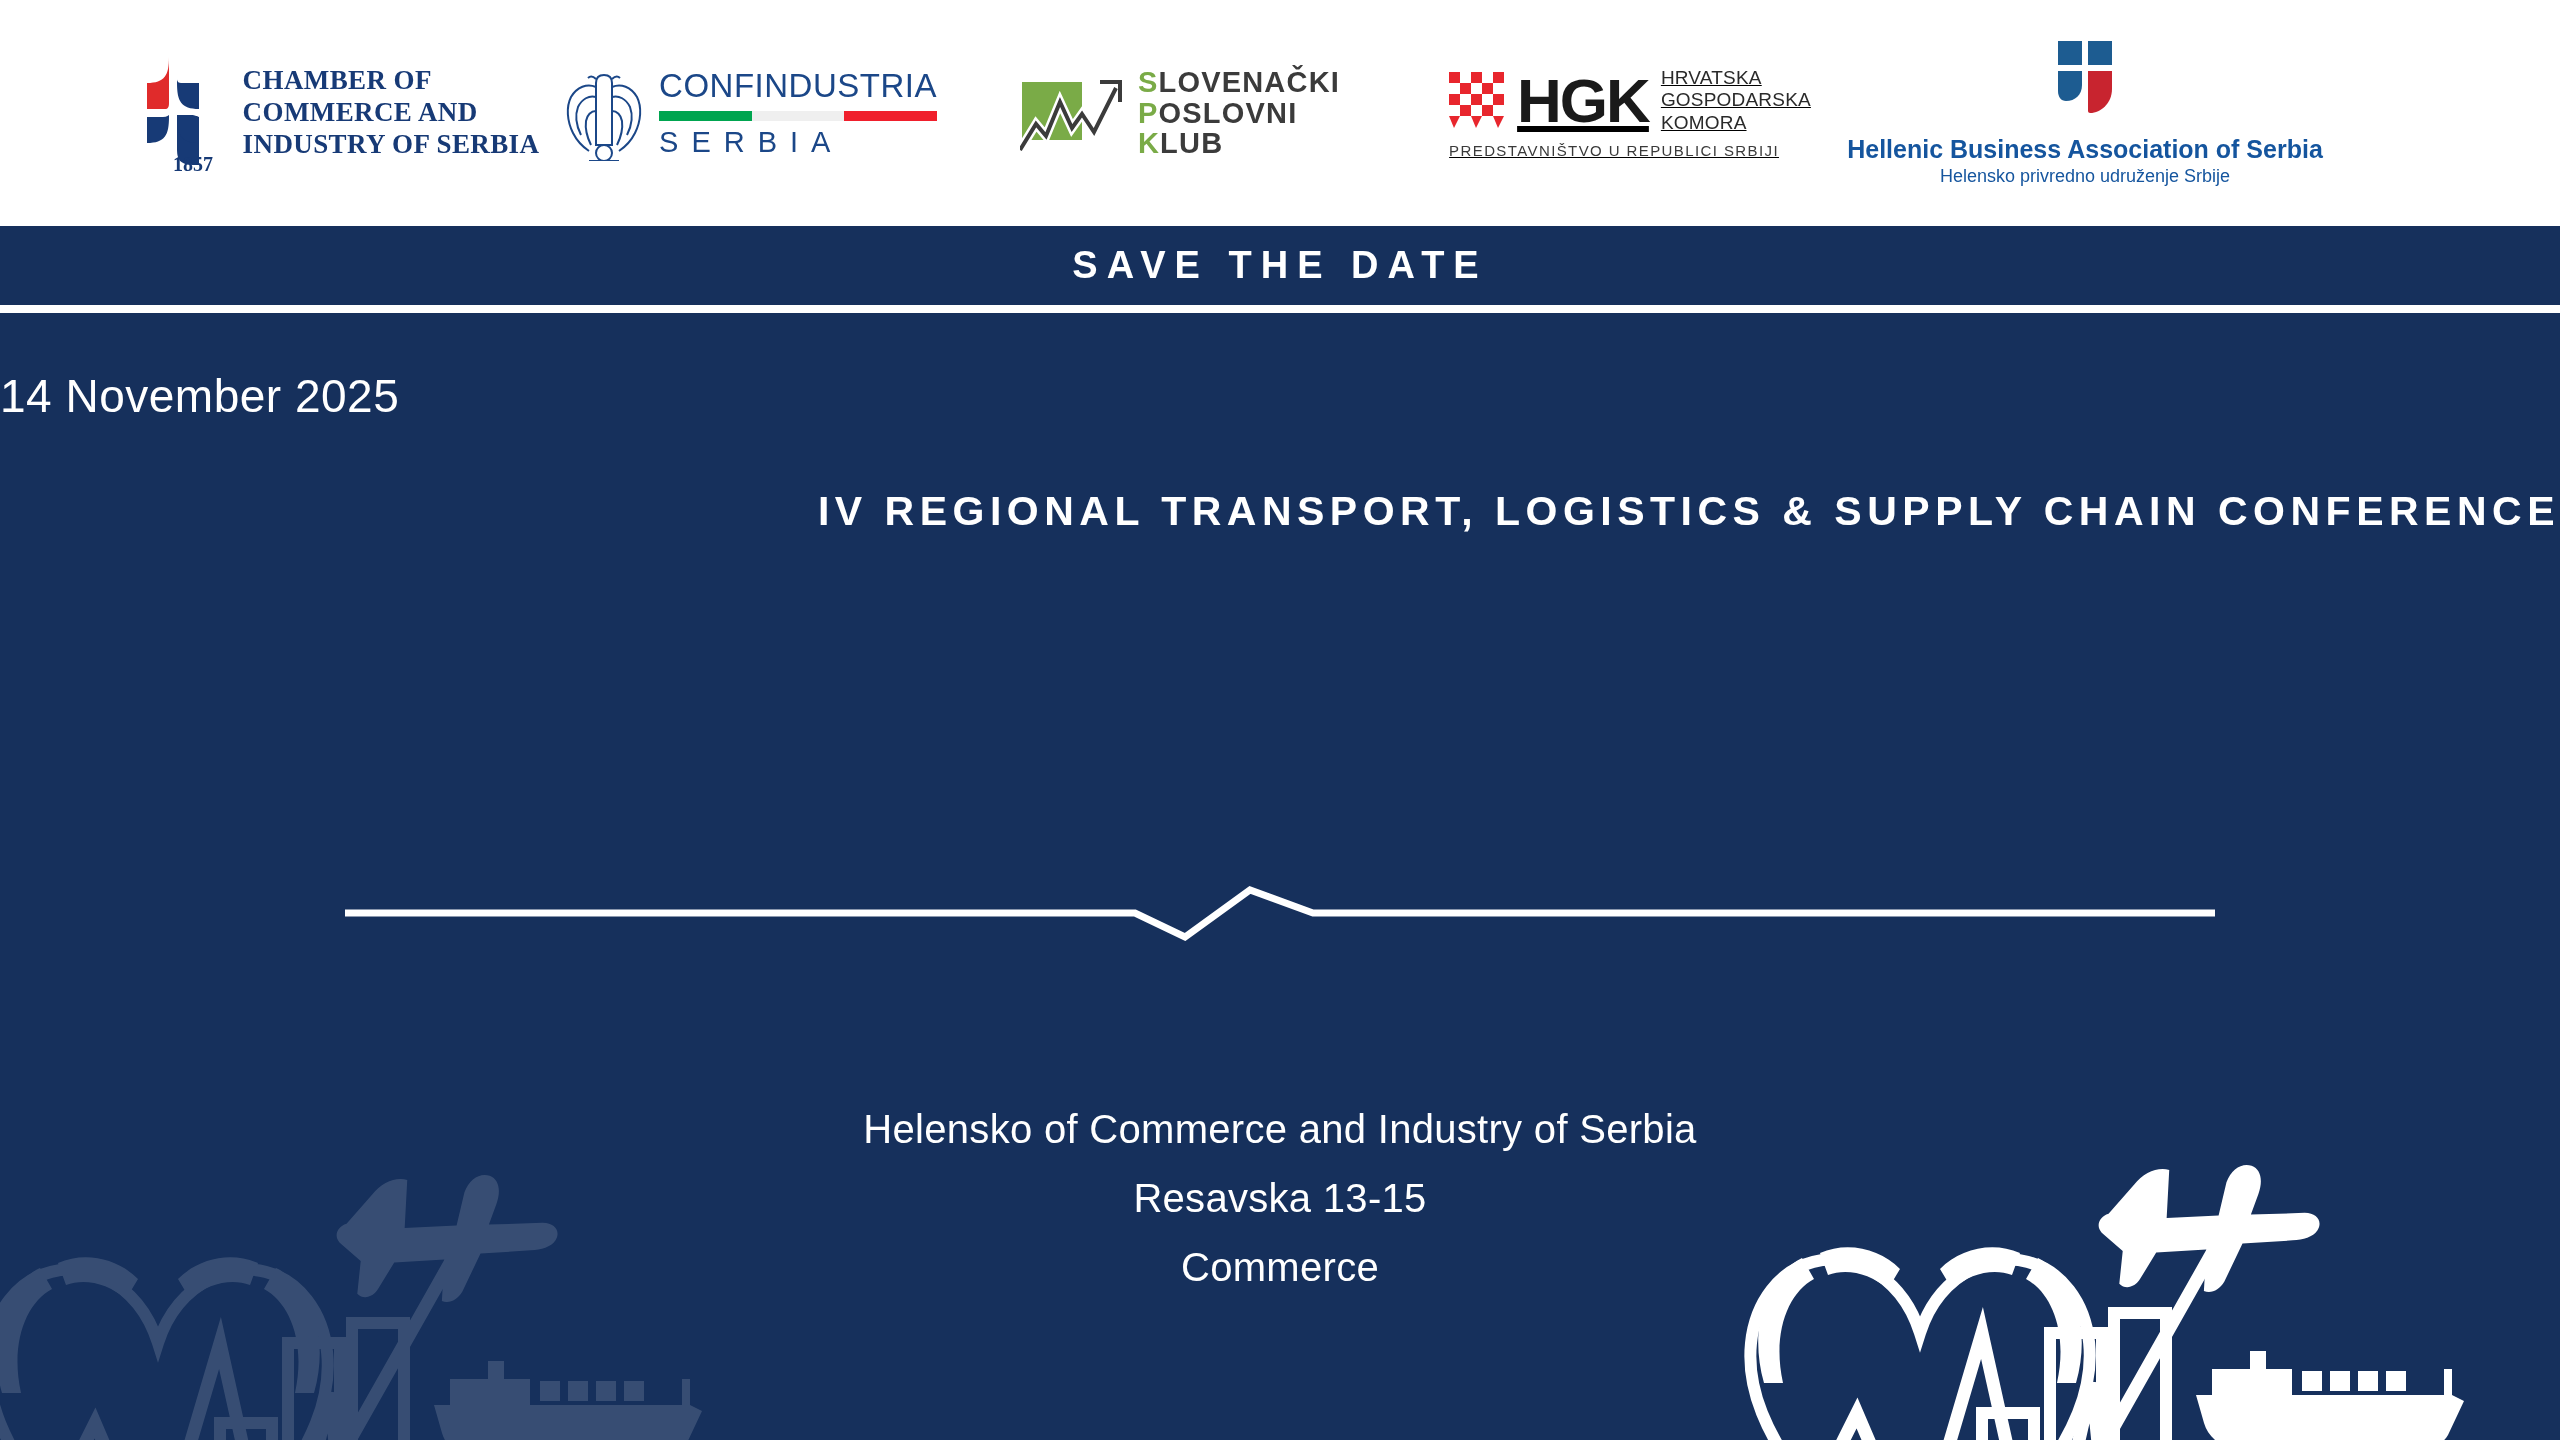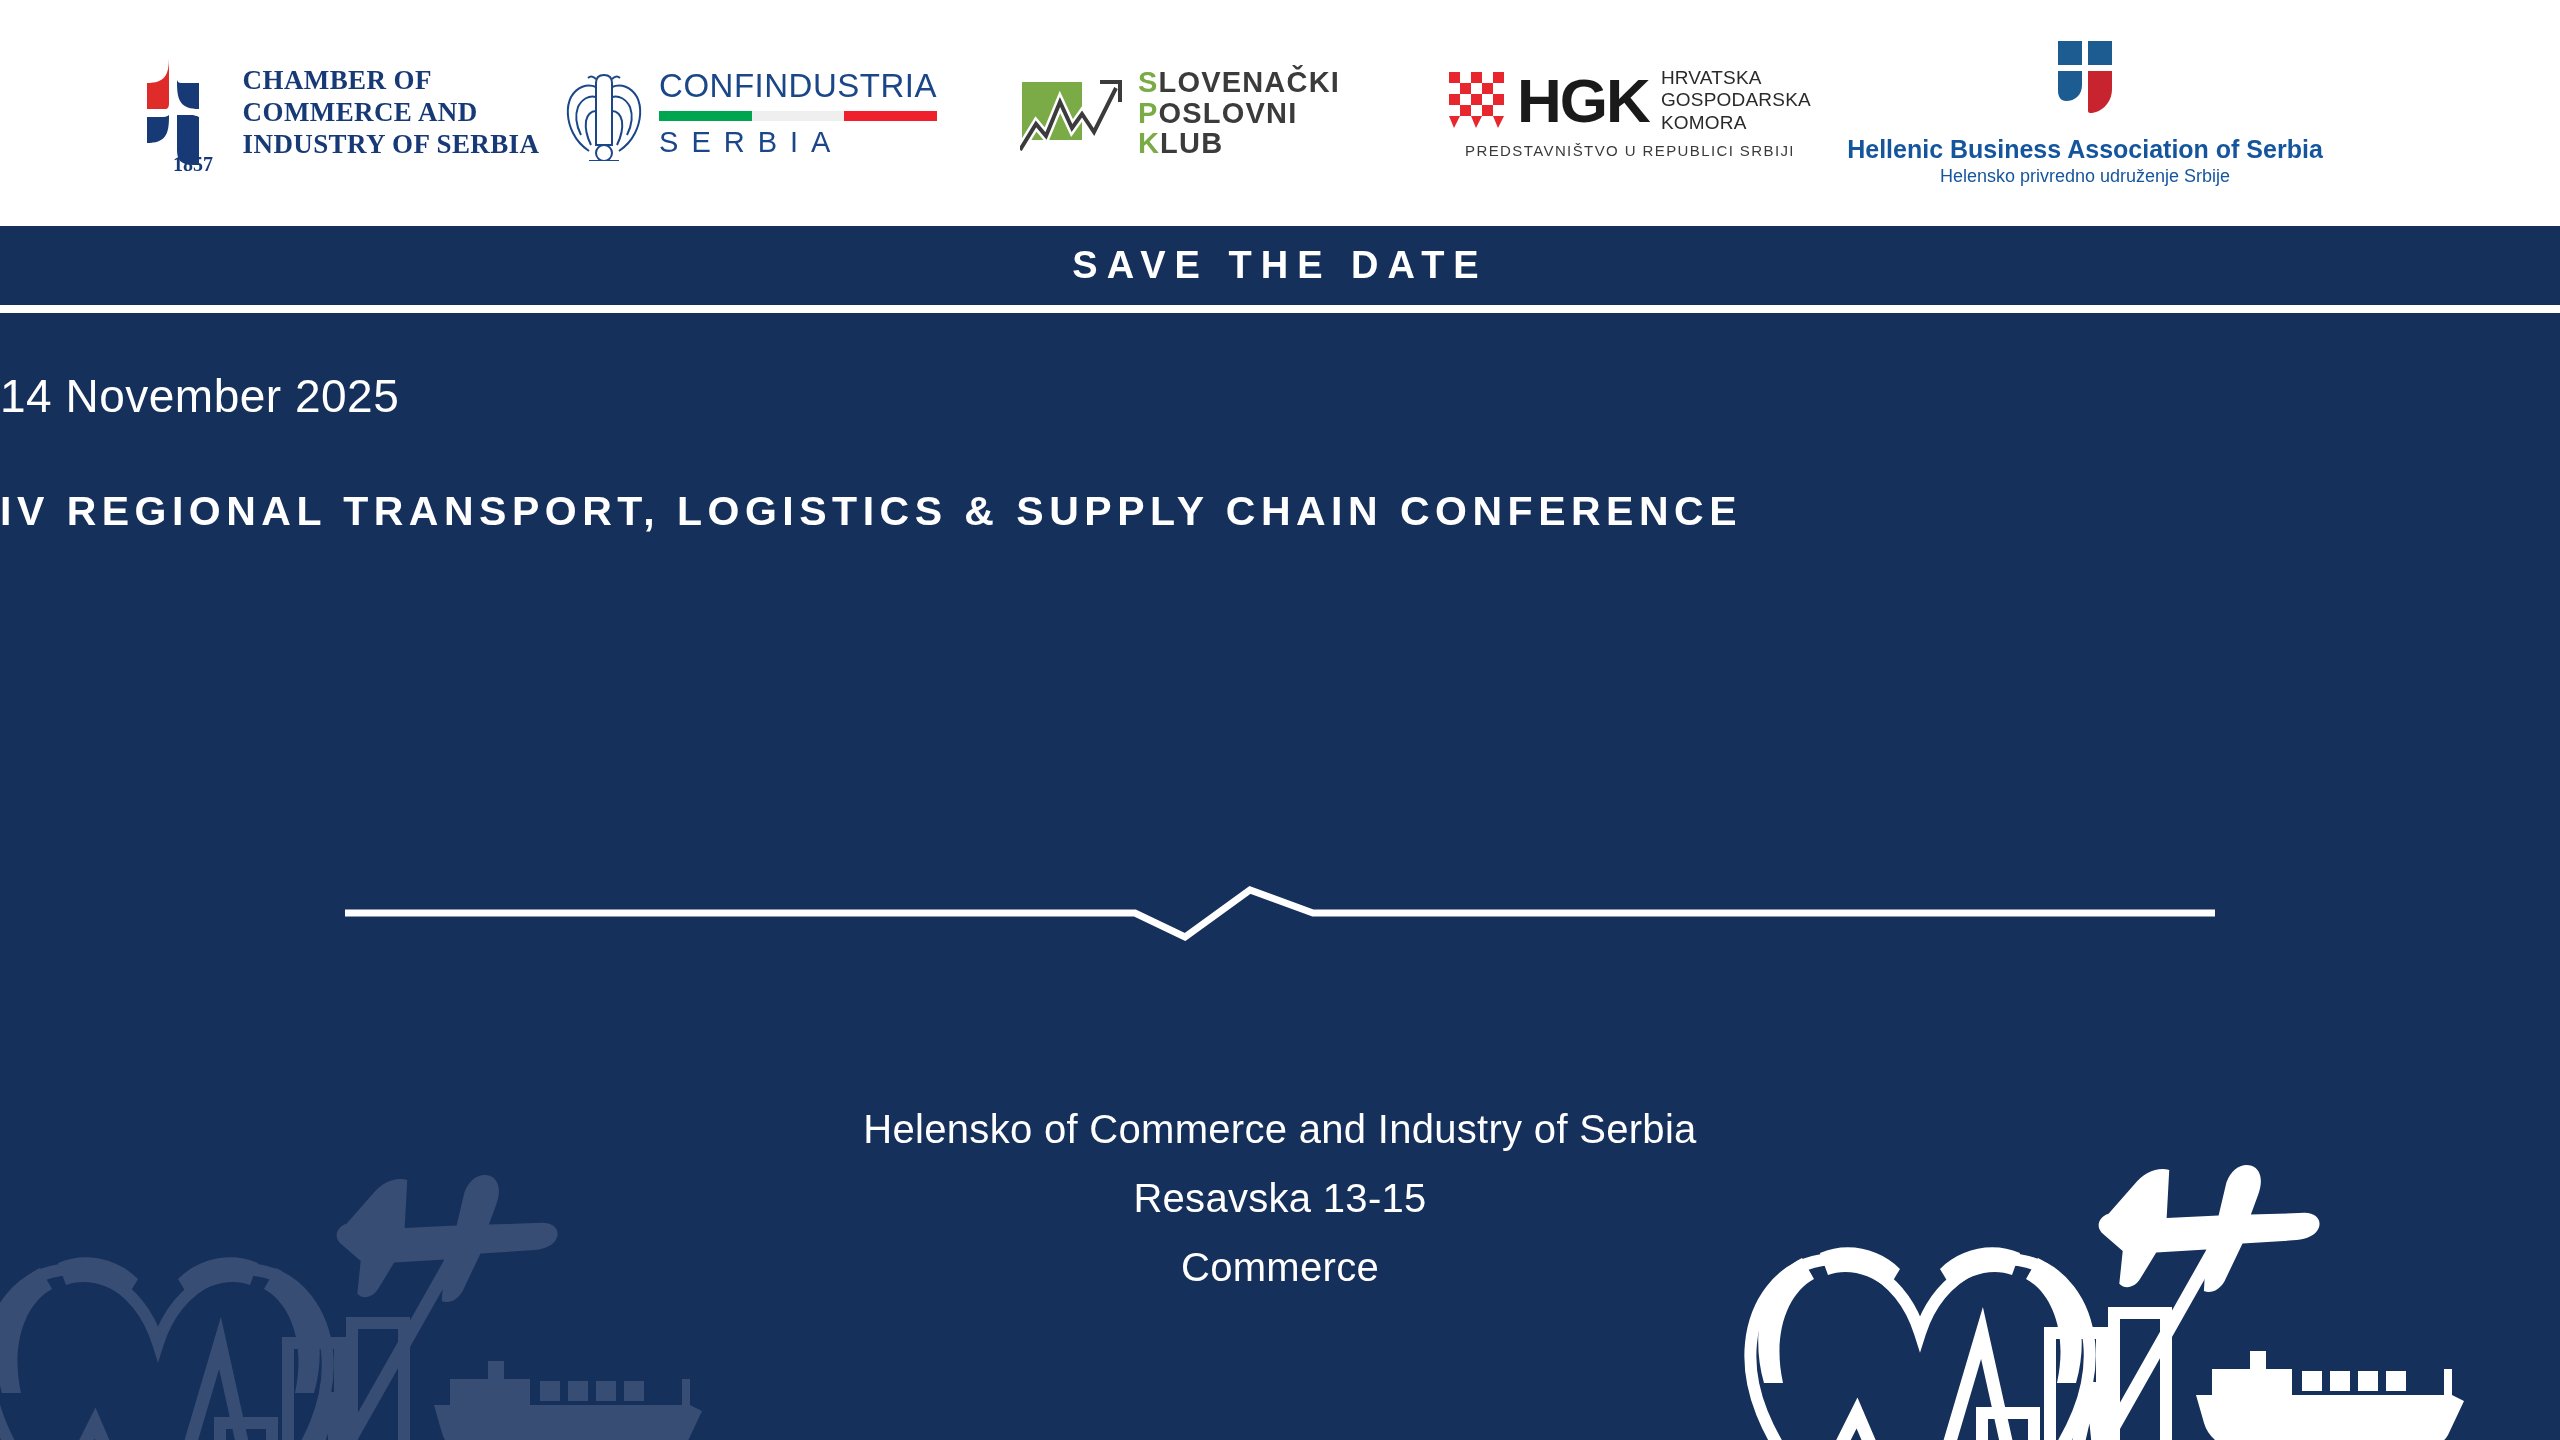--- a/index.html
+++ b/index.html
@@ -50,21 +50,21 @@
   }
 
   
   .spk-wrap { display:flex; align-items:center; gap:10px; }
   .spk-mark { width:108px; height:82px; }
   .spk-txt { line-height:1.06; white-space:nowrap; }
   .spk-line { font-size:29px; font-weight:bold; letter-spacing:1.2px; color:#3b3b3b; }
   .spk-g { color:#7aab47; font-weight:bold; }
 
   
-  .hgk-wrap { display:flex; flex-direction:column; align-items:center; }
+  .hgk-wrap { display:flex; flex-direction:column; align-items:flex-start;text-decoration:underline; }
   .hgk-top { display:flex; align-items:center; gap:6px; }
   .hgk-check { width:62px; height:58px; }
   .hgk-letters { font-size:62px; font-weight:bold; color:#1a1a1a; letter-spacing:-2px; line-height:.9; }
   .hgk-right { font-size:19px; color:#2a2a2a; line-height:1.18; letter-spacing:.2px; margin-left:6px; }
   .hgk-sub { font-size:15px; color:#3a3a3a; letter-spacing:1.4px; margin-top:8px; white-space:nowrap; }
 
   
   .hba-wrap { display:flex; flex-direction:column; align-items:center; }
   .hba-shield { width:78px; height:86px; }
   .hba-t1 { color:#15559e; font-size:25px; font-weight:bold; margin-top:10px; white-space:nowrap; }
@@ -83,21 +83,21 @@
   }
 
   
   .content { position:absolute; left:0; top:313px; width:2560px; height:1127px; }
 
   .event-date {
     position:absolute; left:0; top:56px; width:2560px; text-align:left;
     color:#ffffff; font-size:46px; font-weight:400; letter-spacing:.5px;
   }
   .subtitle {
-    position:absolute; left:0; top:175px; width:2560px; text-align:left;
+    position:absolute; left:0; top:175px; width:2560px; text-align:right;
     color:#ffffff; font-size:41px; font-weight:bold; letter-spacing:5.5px;
   }
 
   .pulse-rule { position:absolute; left:345px; top:572px; width:1870px; height:56px; }
 
   .headline {
     position:absolute; left:0; top:620px; width:2560px; text-align:center;
     color:#ffffff; font-size:83px; font-weight:bold; letter-spacing:.5px;
   }
 

